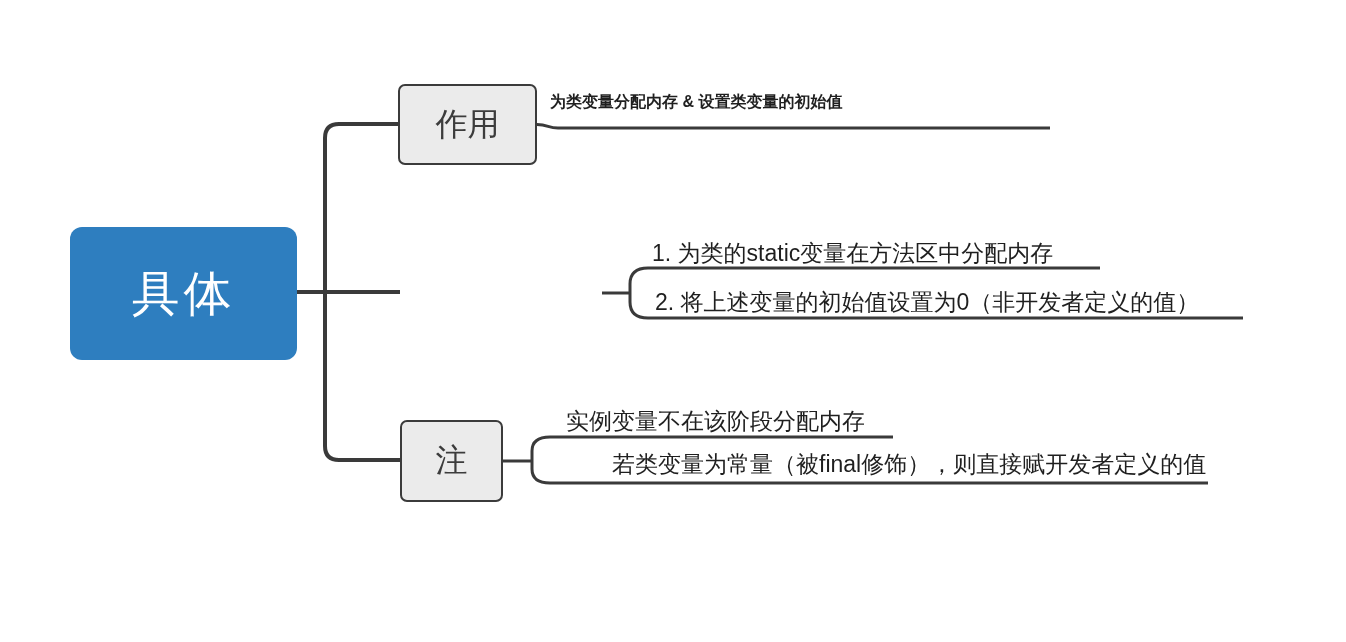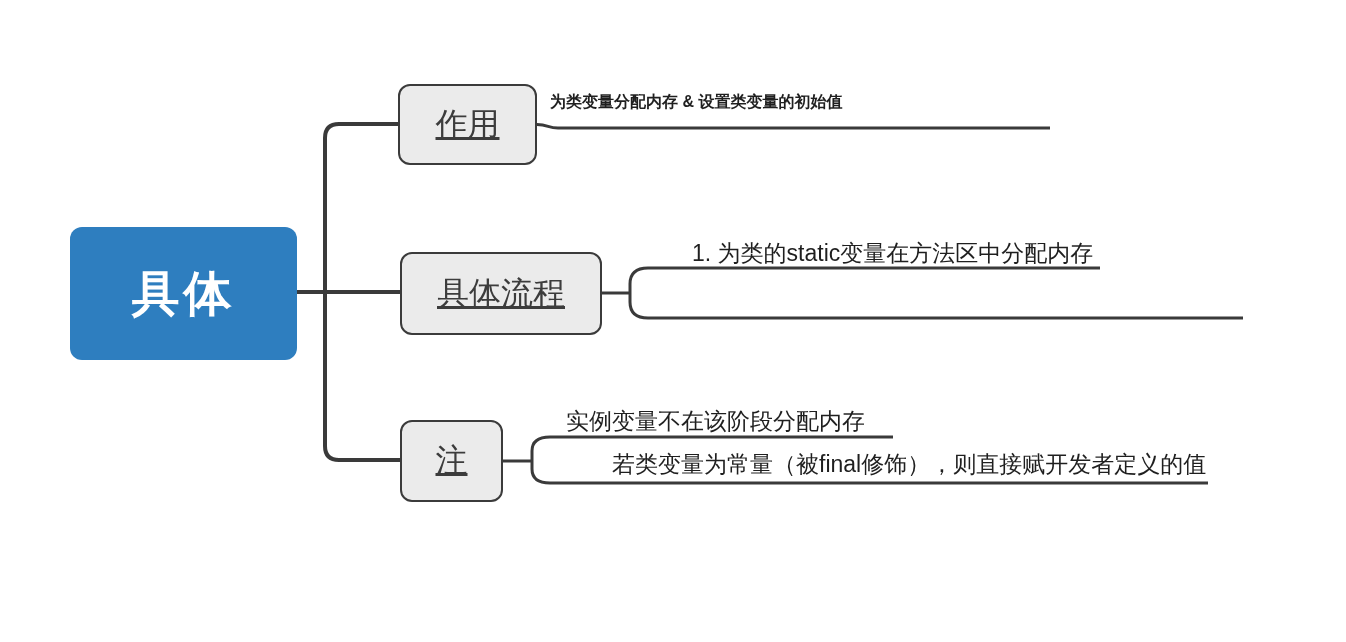--- a/index.html
+++ b/index.html
@@ -22,42 +22,41 @@
     cursor:default;
     white-space:nowrap;
   }
   .root-node{
     left:70px;top:227px;width:227px;height:133px;
     background:var(--root-fill,#2e7ebf);
     border-radius:12px;
     color:var(--root-text,#ffffff);
     font-size:48px;
     letter-spacing:4px;
-    font-weight:700;
+    font-weight:400;
   }
   .branch-node{
     background:var(--node-fill,#ebebeb);
     border:2.5px solid var(--node-border,#3b3b3b);
-    border-radius:12px;
+    border-radius:7px;
     color:var(--node-text,#3c3c3c);
     font-size:32px;
-    text-decoration:underline;
   }
   .branch-node.b1{left:398px;top:84px;width:139px;height:81px;}
   .branch-node.b2{left:400px;top:252px;width:202px;height:83px;}
   .branch-node.b3{left:400px;top:420px;width:103px;height:82px;}
 
   .leaf{
     position:absolute;
     color:var(--leaf-text,#1f1f1f);
     white-space:nowrap;
     line-height:1.2;
   }
   .leaf.l1{left:550px;top:92px;font-size:16px;font-weight:bold;}
-  .leaf.l21{left:652px;top:240px;font-size:23px;margin-left:40px;}
+  .leaf.l21{left:652px;top:240px;font-size:23px;}
   .leaf.l22{left:655px;top:289px;font-size:23px;}
   .leaf.l31{left:566px;top:408px;font-size:23px;text-align:right;}
   .leaf.l32{left:566px;top:451px;font-size:23px;margin-left:46px;}
 </style>
 </head>
 <body>
 
 <div class="canvas">
 
   <svg class="wires">
@@ -77,25 +76,23 @@
     <path class="wire thin" d="M 893 437 H 550 Q 532 437 532 451 V 469 Q 532 483 550 483 H 1208"></path>
   </svg>
 
   <div class="node root-node">
     <span>具体</span>
   </div>
 
   <div class="node branch-node b1">
     <span>作用</span>
   </div>
-  <div class="node branch-node b2">
-    <span>具体流程</span>
-  </div>
   <div class="node branch-node b3">
     <span>注</span>
   </div>
 
   <div class="leaf l1">为类变量分配内存 &amp; 设置类变量的初始值</div>
   <div class="leaf l21">1. 为类的static变量在方法区中分配内存</div>
+  <div class="leaf l22">2. 将上述变量的初始值设置为0（非开发者定义的值）</div>
   <div class="leaf l31">实例变量不在该阶段分配内存</div>
   <div class="leaf l32">若类变量为常量（被final修饰），则直接赋开发者定义的值</div>
 
 </div>
 
 </body></html>

